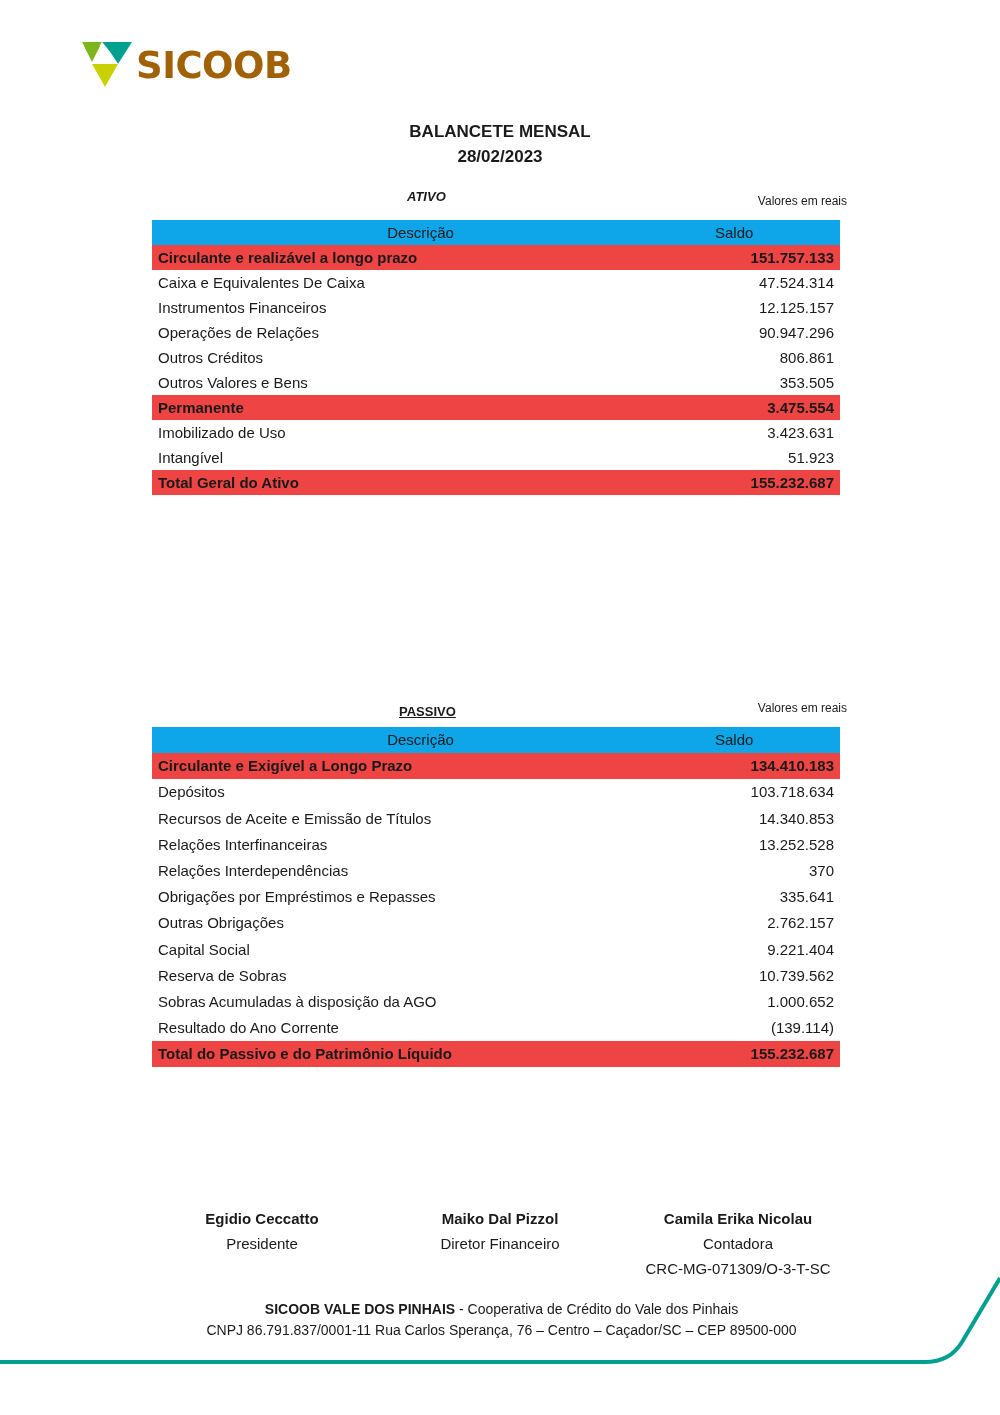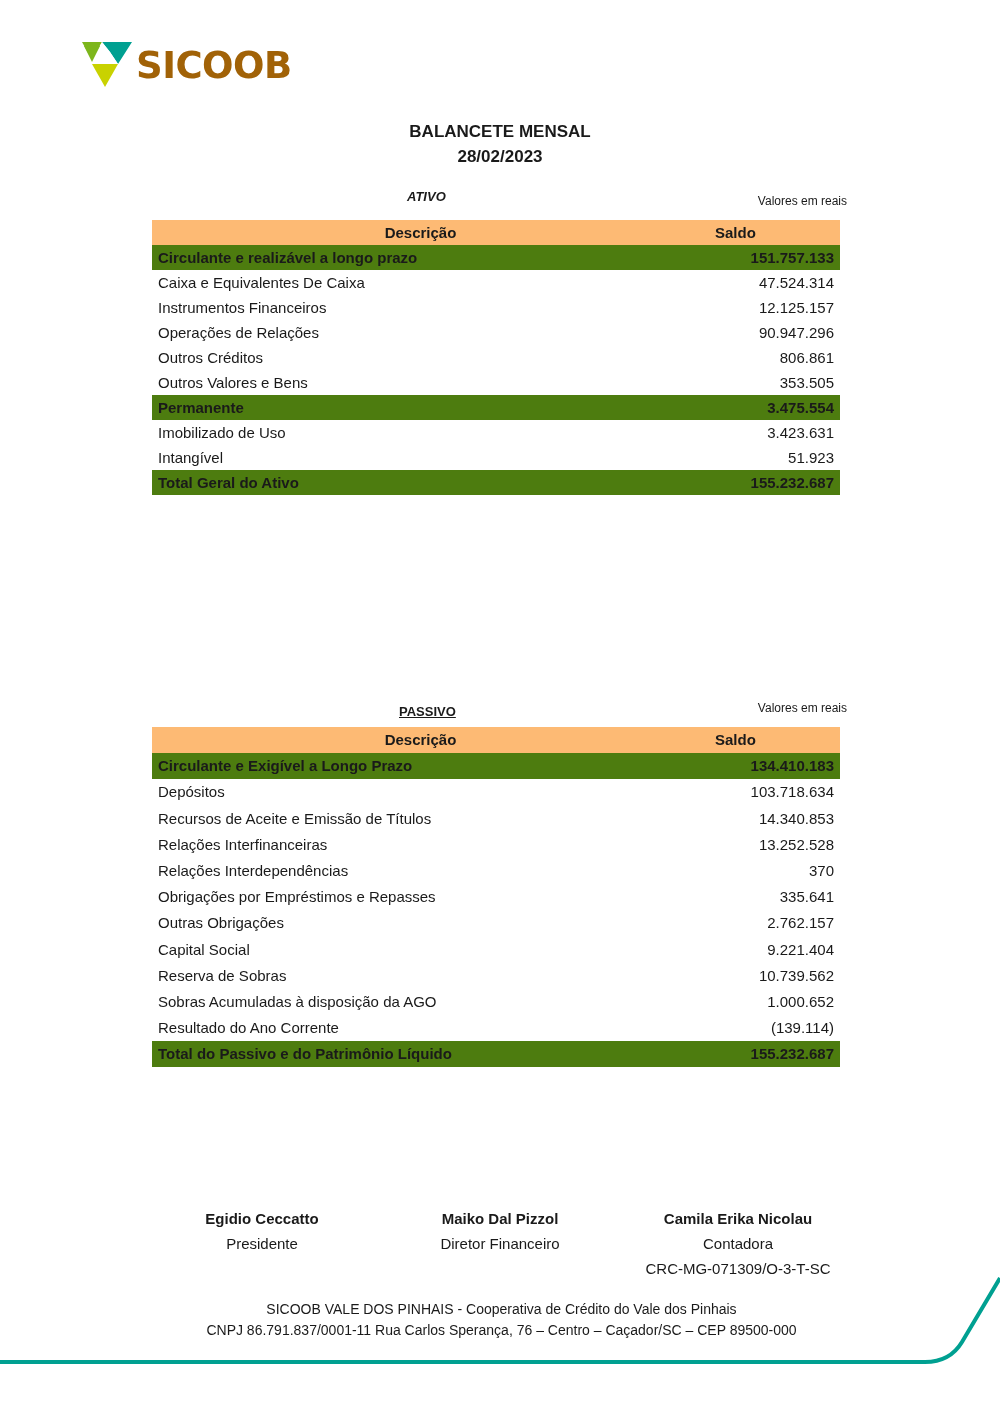--- a/index.html
+++ b/index.html
@@ -11,30 +11,30 @@
                color: #a16207; letter-spacing: -0.5px; margin-left: 4px; line-height: 1; }
   .title { position: absolute; left: 0; width: 1000px; text-align: center;
            font-weight: bold; font-size: 17px; line-height: 25px; }
   .title.t1 { top: 119px; }
   .title.t2 { top: 144px; }
   .section-label { position: absolute; font-weight: bold; font-size: 13px; }
   .units-label { position: absolute; right: 153px; font-size: 12px; }
   table.bal { position: absolute; left: 152px; width: 688px; border-collapse: collapse;
               font-size: 15px; }
   table.bal td, table.bal th { padding: 0 6px; height: 25px; line-height: 25px; }
-  table.bal th { background: #fdba74; font-weight: bold; }
+  table.bal th { background: #0ea5e9; font-weight: normal; }
   table.bal th.desc { text-align: center; padding-left: 0; }
   table.bal th.saldo { text-align: left; padding-left: 20px; width: 119px; }
-  table.bal tr.grp td { background: #4d7c0f; font-weight: bold; }
+  table.bal tr.grp td { background: #ef4444; font-weight: bold; }
   table.bal td.v { text-align: right; }
   table.passivo td, table.passivo th { height: 26.2px; line-height: 26px; }
   .sig { position: absolute; top: 1206px; text-align: center; font-size: 15px; line-height: 25px; }
   .sig .n { font-weight: bold; }
   .footer { position: absolute; left: 0; width: 1003px; text-align: center; font-size: 14px; line-height: 21px; }
-  .footer b { font-weight: normal; }
+  .footer b { font-weight: bold; }
   .swoosh { position: absolute; left: 0; top: 1270px; }
 </style>
 </head>
 <body>
 
 <div class="logo">
   <svg width="50" height="46" viewBox="0 0 50 46">
     <polygon points="0,0 20,0 10,18" fill="#7db61c"></polygon>
     <polygon points="20,0 50,0 36,22 28,10" fill="#00a091"></polygon>
     <polygon points="10,18 20,0 28,10 36,22 22,22" fill="#ffffff"></polygon>

